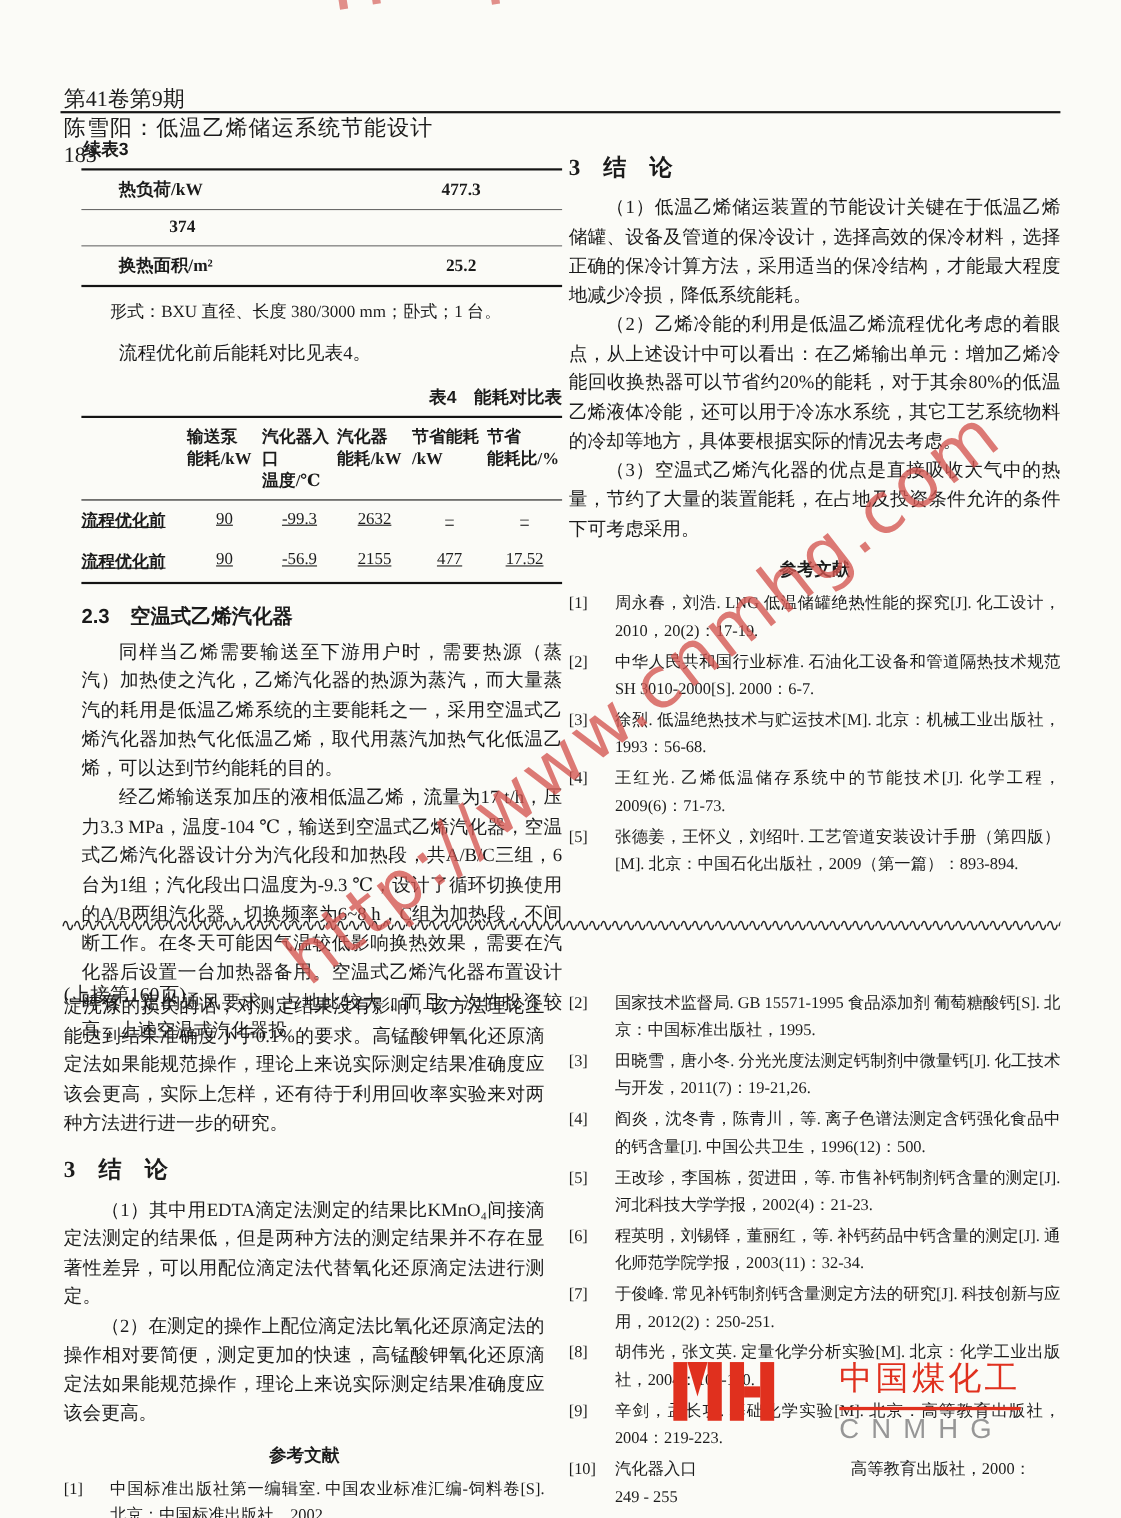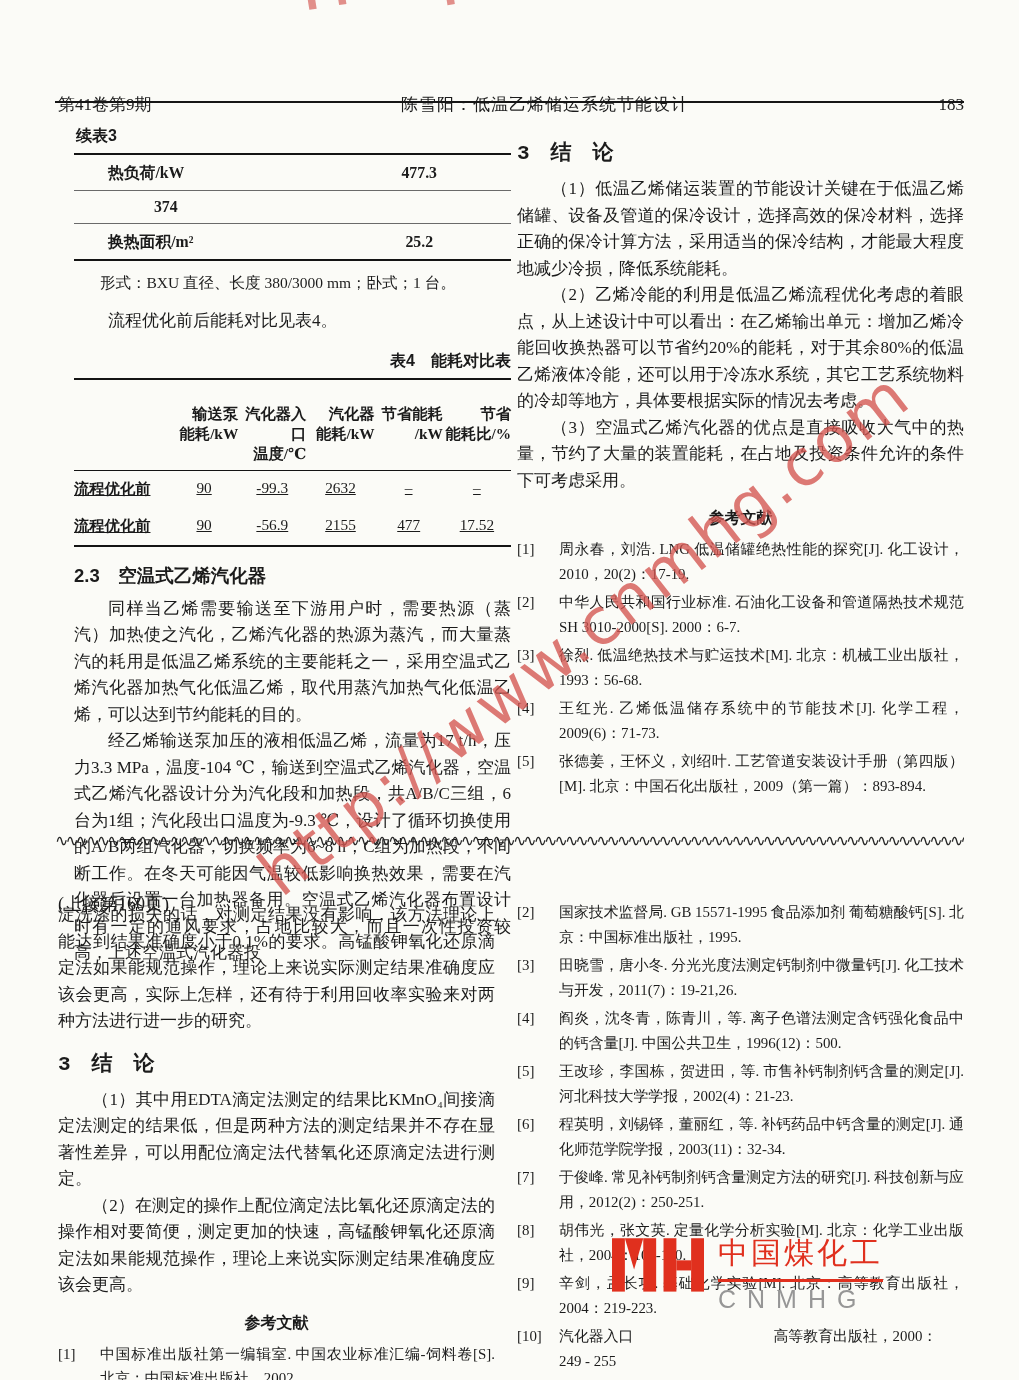--- a/index.html
+++ b/index.html
@@ -1,23 +1,23 @@
 <!DOCTYPE html>
 <html><head>
 <meta charset="utf-8">
 <style>
   html,body { margin:0; padding:0; }
   body {
     width:1019px; height:1380px; position:relative; overflow:hidden;
     background:#fbfbf7; color:#1b1b1b;
     font-family:"Liberation Serif","DejaVu Serif",serif;
   }
-  .hdr { position:absolute; top:93px; left:58px; width:906px;
+  .hdr { position:absolute; top:76px; left:58px; width:906px;
     display:flex; justify-content:space-between; align-items:baseline;
-    font-size:17px; }
+    font-size:20px;flex-direction:column; }
   .hdr .mid { letter-spacing:1px; }
   .hdr-rule { position:absolute; top:101px; left:55px; width:909px;
     border-top:2.5px solid #161616; }
 
   .col { position:absolute; width:437px; }
   .col-left  { left:58px;  top:124px;margin-left:16px; }
   .col-right { left:517px; top:124px; width:447px; }
   .lower-left  { left:58px;  top:902px; width:437px; position:absolute; }
   .lower-right { left:517px; top:900px; width:447px; position:absolute; }
 
@@ -33,29 +33,29 @@
   .tbl3-row { display:flex; align-items:center; padding:7px 0; }
   .tbl3-row + .tbl3-row { border-top:1px solid #6a6a6a; }
   .tbl3-label { width:58%; padding-left:34px; box-sizing:border-box;
     white-space:pre-line; font-weight:bold; line-height:21px; }
   .tbl3-value { width:42%; text-align:center; font-weight:bold; }
   .tbl3-note { font-size:15.5px; margin-top:12px; padding-left:26px; }
 
   .tbl4 { border-top:2.2px solid #141414; border-bottom:2.2px solid #141414;
     font-size:15.3px; }
   .tbl4-head { display:grid; grid-template-columns:96px repeat(5,1fr);
-    padding:24px 0 6px; border-bottom:1.6px solid #141414;
-    font-weight:bold; text-align:right; white-space:pre-line; line-height:20px; }
+    padding:8px 0 6px; border-bottom:1.6px solid #141414;
+    font-weight:bold; text-align:left; white-space:pre-line; line-height:20px; }
   .tbl4-row { display:grid; grid-template-columns:96px repeat(5,1fr);
     padding:8px 0; text-align:center;text-decoration:underline; }
   .tbl4-row .rowlabel { text-align:left; font-weight:bold; }
 
   .sec-heading { font-family:"Liberation Sans","DejaVu Sans",sans-serif;
     font-weight:bold; font-size:18.5px; margin:16px 0 8px; }
-  .concl-heading { font-family:Liberation Mono, monospace;
+  .concl-heading { font-family:Liberation Serif, serif;
     font-weight:bold; font-size:21px; margin:14px 0 10px; }
 
   .refs-heading { font-family:"Liberation Sans","DejaVu Sans",sans-serif;
     font-weight:bold; font-size:16px; text-align:center; margin:14px 0 8px; }
   .ref { display:flex; font-size:14.9px; line-height:24.5px; margin-bottom:4px; }
   .ref-num { width:42px; flex:none; }
   .ref-body { flex:1; text-align:justify; }
   .gap1 { display:inline-block; width:140px; }
   .ref-line2 { display:block; }
 
@@ -68,21 +68,21 @@
   .wm { position:absolute; white-space:nowrap; z-index:5; pointer-events:none;
     font-family:"DejaVu Sans",sans-serif; color:rgba(211,85,80,0.78); }
   .wm-main { left:245px; top:852px; font-size:64px; letter-spacing:3px;
     transform:rotate(-38deg); transform-origin:0 0; }
   .wm-top { left:290px; top:-64px; font-size:82px; letter-spacing:7px;
     transform:rotate(-9deg); transform-origin:0 0;
     color:rgba(211,85,80,0.65); }
 
   .logo { position:absolute; left:612px; top:1233px; display:flex;
     align-items:flex-start; gap:14px; z-index:6; }
-  .logo-txt { display:flex; flex-direction:column; }
+  .logo-txt { display:flex; flex-direction:column;margin-left:45px; }
   .logo-cn { color:#e0301e; font-family:"Liberation Sans","DejaVu Sans",sans-serif;
     font-size:30px; letter-spacing:3px; padding-bottom:5px;
     border-bottom:3.5px solid #e0301e; }
   .logo-en { color:#969696; font-family:"Liberation Sans","DejaVu Sans",sans-serif;
     font-size:25px; letter-spacing:11px; margin-top:3px; }
 </style>
 </head>
 <body>
 
 <div class="hdr">

